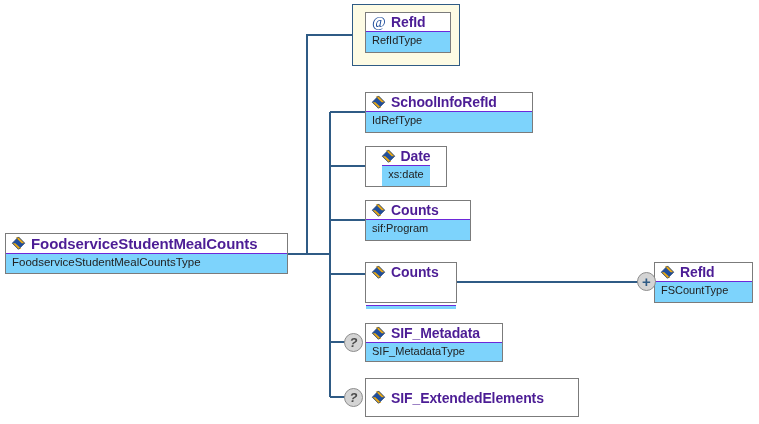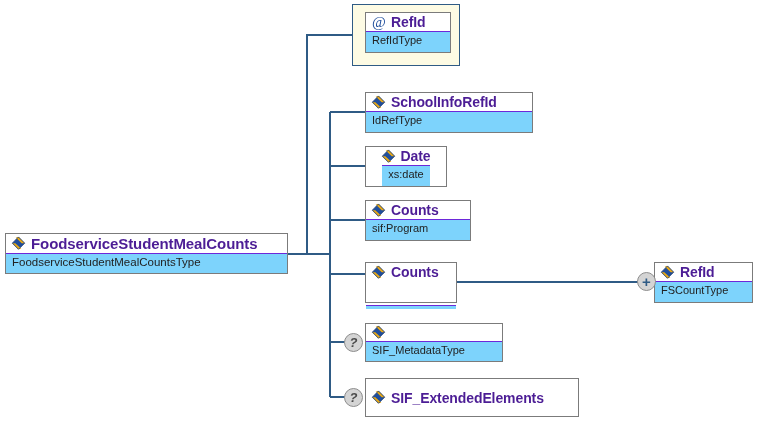--- a/index.html
+++ b/index.html
@@ -205,20 +205,21 @@
     <span>?</span>
   </div>
   <div class="node" style="left:365px;top:323px;width:138px;height:39px;">
     <div class="title">
       <svg class="ico" viewBox="0 0 16 16">
         <path d="M8 1 L14.6 7.6 L8 14.2 L1.4 7.6 Z" fill="#1f4e9c"></path>
         <path d="M8 1 L14.6 7.6 L11.4 7.6 L5 1.5 Z" fill="#e8a917"></path>
         <path d="M1.4 7.6 L4.6 7.6 L11 13.7 L8 14.2 Z" fill="#e8a917"></path>
         <path d="M8 1 L14.6 7.6 L8 14.2 L1.4 7.6 Z" fill="none" stroke="#14366b" stroke-width="0.8"></path>
       </svg>
+      <span class="label">SIF_Metadata</span>
     </div>
     <div class="typebar">SIF_MetadataType</div>
   </div>
 
   <div class="marker q" style="left:344px;top:388px;">
     <span>?</span>
   </div>
   <div class="node" style="left:365px;top:378px;width:214px;height:39px;justify-content:center;">
     <div class="title">
       <svg class="ico" viewBox="0 0 16 16">

